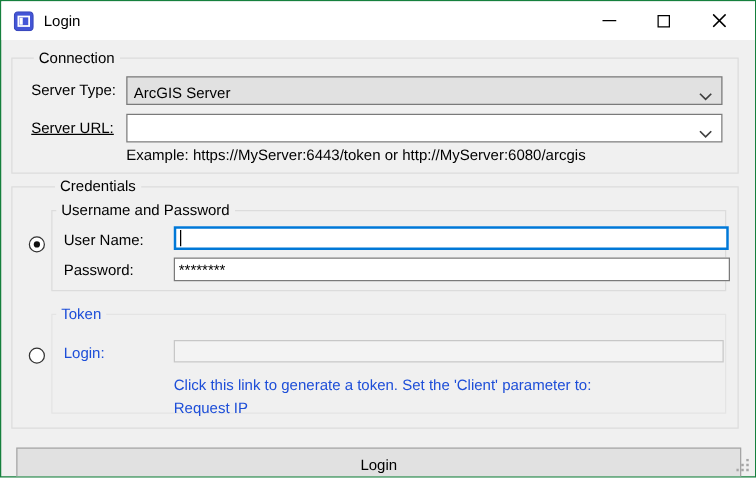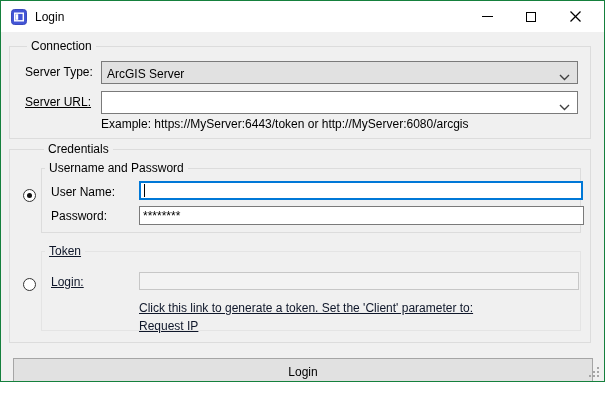--- a/index.html
+++ b/index.html
@@ -23,21 +23,21 @@
   .min-glyph { width:11px; height:0; border-top:1px solid #000; }
   .max-glyph { width:10px; height:10px; border:1px solid #000; background:transparent; }
 
   
   .groupbox { position:absolute; border:1px solid #DCDCDC; }
   .grouplabel {
     position:absolute; background:#F0F0F0; padding:0 4px;
     font-size:12px; line-height:14px; z-index:2; white-space:nowrap;
   }
   .groupbox.disabled { border-color:#E4E4E4; }
-  .gray { color:#0f172a;text-decoration:underline; }
+  .gray { color:#1d4ed8; }
 
   .lbl { position:absolute; font-size:12px; line-height:14px; white-space:nowrap; }
 
   
   .combo {
     position:absolute; height:23px; border:1px solid #7A7A7A; background:#fff;
     display:flex; align-items:center; padding:2px 24px 0 5px;
     font-size:12px; white-space:nowrap; overflow:hidden;
   }
   .combo.ddl { background:#E1E1E1; }

